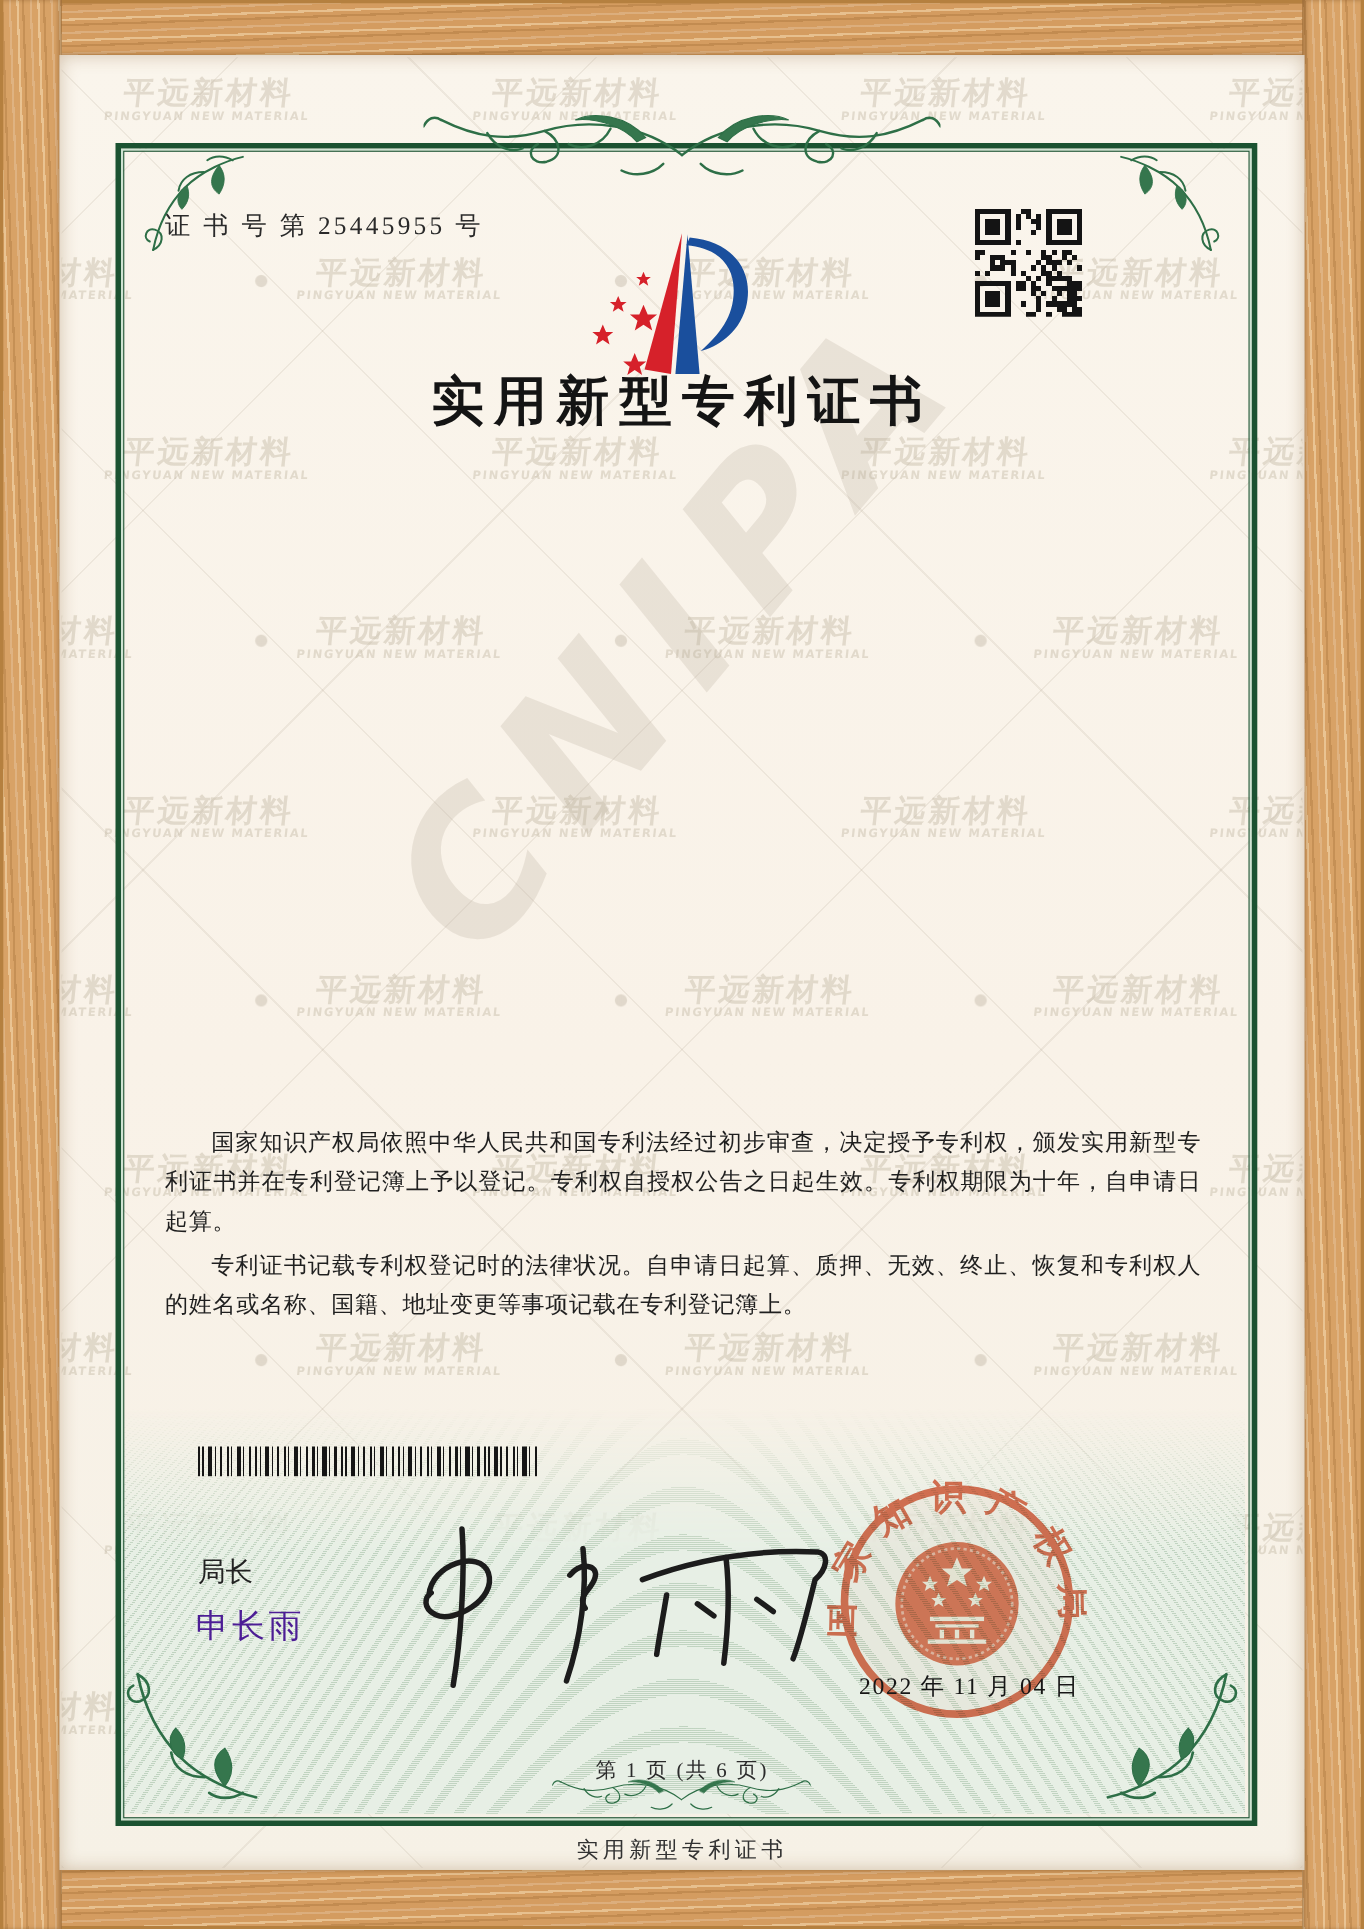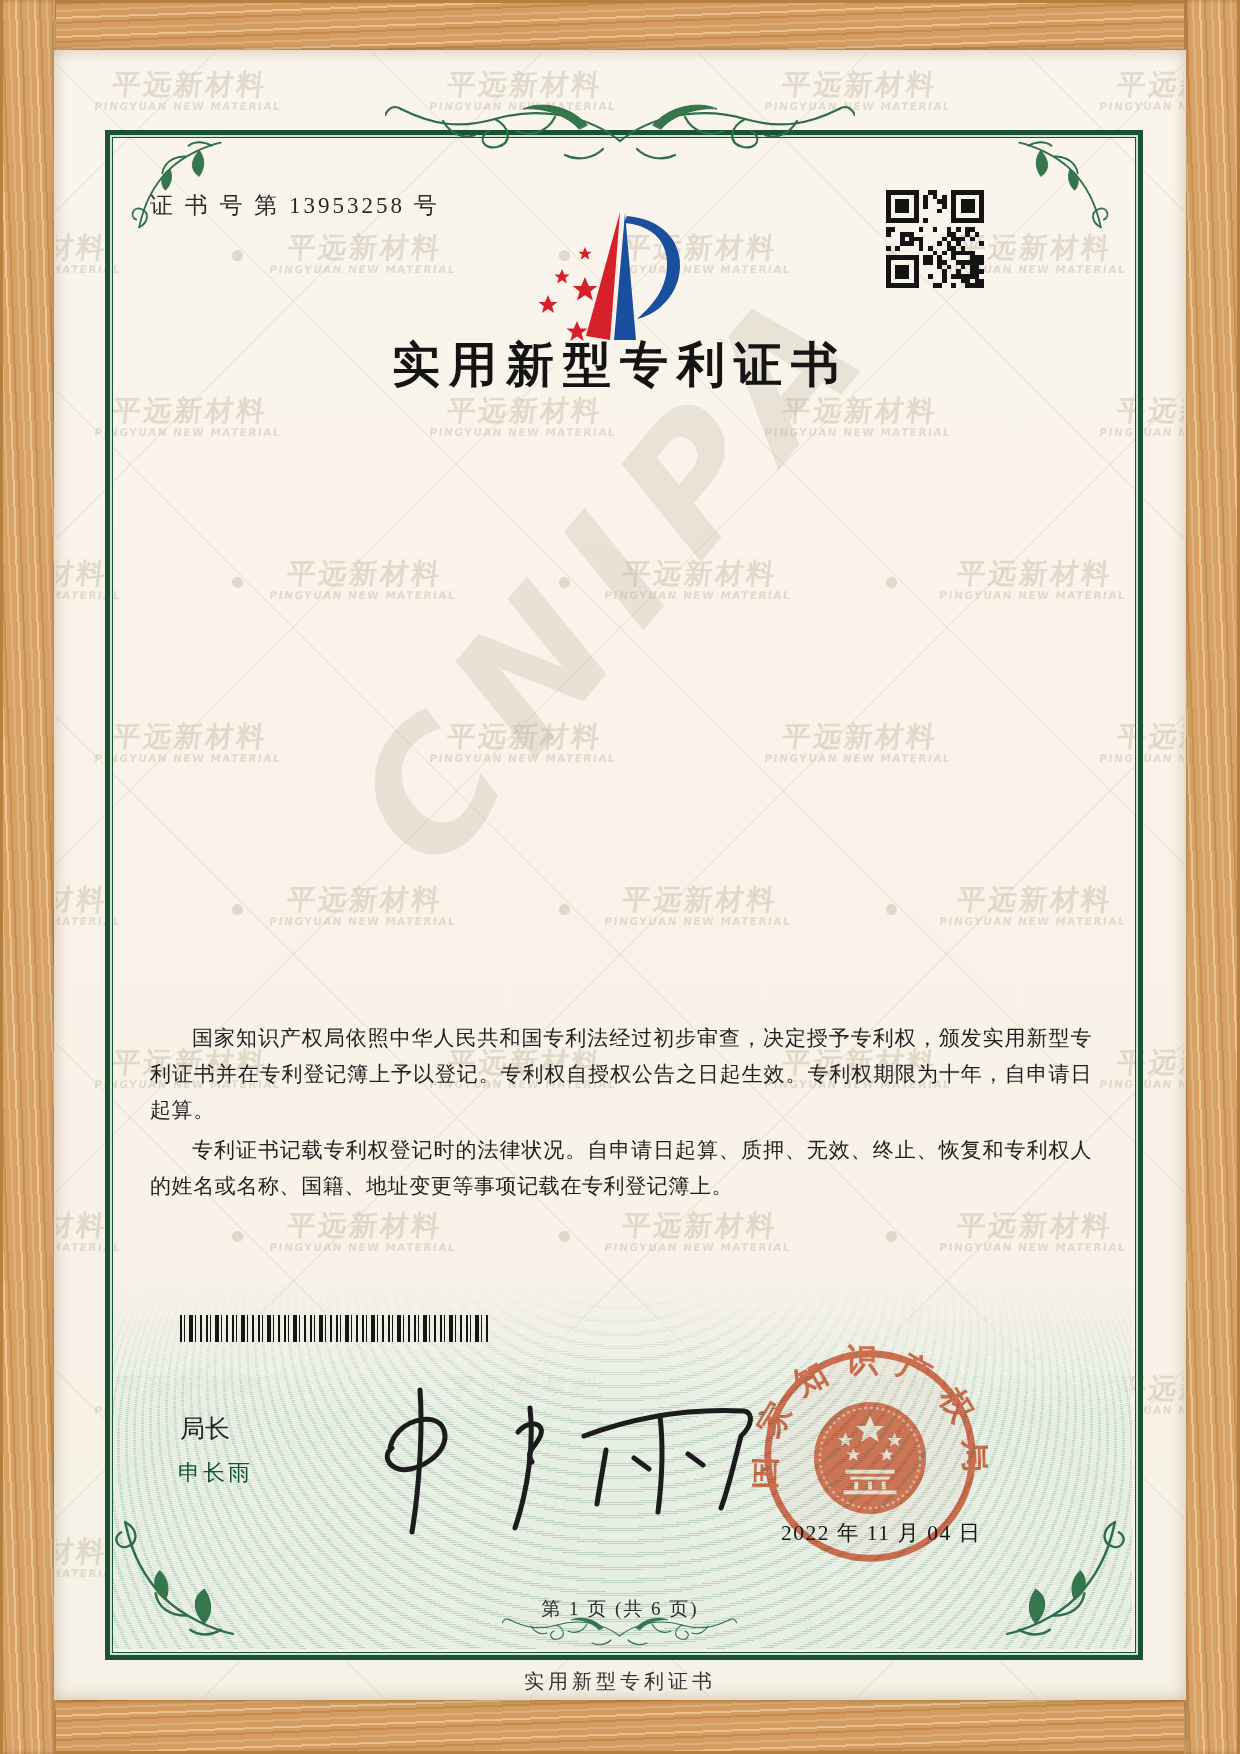--- a/index.html
+++ b/index.html
@@ -63,21 +63,21 @@
   .grant2{position:absolute;left:485px;top:0;white-space:nowrap;}
   .paras{left:150px;top:1020px;width:942px;font-size:21px;line-height:36px;color:#1f1f1f;
          text-align:justify;letter-spacing:.6px;}
   .paras p{margin:0 0 4px 0;text-indent:2em;}
   .barcode{left:180px;top:1315px;width:310px;height:27px;
     background:repeating-linear-gradient(90deg,
       #151515 0 2px, rgba(0,0,0,0) 2px 4px, #151515 4px 5px, rgba(0,0,0,0) 5px 9px,
       #151515 9px 13px, rgba(0,0,0,0) 13px 15px, #151515 15px 16px, rgba(0,0,0,0) 16px 20px,
       #151515 20px 22px, rgba(0,0,0,0) 22px 26px);}
   .sig-title{left:180px;top:1412px;font-size:25px;color:#222;font-family:"DejaVu Sans", sans-serif;}
-  .sig-name{left:178px;top:1458px;font-size:22px;color:#14532d;font-family:Liberation Sans, sans-serif;letter-spacing:3px;}
+  .sig-name{left:178px;top:1458px;font-size:30px;color:#4c1d95;font-family:Liberation Sans, sans-serif;letter-spacing:3px;}
   .signature{left:352px;top:1378px;z-index:8;}
   .seal{left:752px;top:1338px;z-index:9;opacity:.93;mix-blend-mode:multiply;}
   .seal-date{left:781px;top:1518px;z-index:10;font-size:21.5px;letter-spacing:1.5px;color:#161616;white-space:nowrap;}
   .page-no{left:0;right:0;top:1596px;text-align:center;font-size:19px;letter-spacing:2px;color:#2b2b2b;z-index:8;}
   .note{left:0;right:0;top:1668px;text-align:center;font-size:20px;letter-spacing:4px;color:#323232;z-index:8;}
   .logo{left:535px;top:192px;z-index:7;}
   .qr{left:886px;top:190px;width:98px;height:98px;z-index:7;}
 </style>
 </head>
 <body>
@@ -288,21 +288,21 @@
   <svg class="orn" style="left:113px;top:1508px;transform:scale(-1,1);" width="132" height="132" viewBox="0 0 130 130">
       <use href="#cornerBR"></use>
     </svg>
   <svg class="orn" style="left:1010px;top:138px;transform:scale(1,-1);" width="100" height="100" viewBox="0 0 130 130">
       <use href="#cornerBR"></use>
     </svg>
   <svg class="orn" style="left:130px;top:138px;transform:scale(-1,-1);" width="100" height="100" viewBox="0 0 130 130">
       <use href="#cornerBR"></use>
     </svg>
 
-  <div class="abs cert-no">证 书 号 第 13953258 号</div>
+  <div class="abs cert-no">证 书 号 第 25445955 号</div>
 
   <svg class="abs logo" width="152" height="150" viewBox="0 0 152 150">
     <defs>
       <path id="star" d="M0,-10L2.94,-3.09L9.51,-3.09L4.19,1.18L6.12,8.09L0,4L-6.12,8.09L-4.19,1.18L-9.51,-3.09L-2.94,-3.09Z"></path>
     </defs>
     <path d="M85,20 L75,148 L51,144 Z" fill="#d6212a"></path>
     <path d="M90,21 L101,148 L79,148 Z" fill="#1a4f9d"></path>
     <path d="M92,24 C135,28 151,58 143,88 C136,112 116,124 102,127 C119,112 132,96 132,72 C132,47 115,33 89,31 Z" fill="#1a4f9d"></path>
     <g fill="#d6212a">
       <use href="#star" transform="translate(50,62) scale(0.7)"></use>

